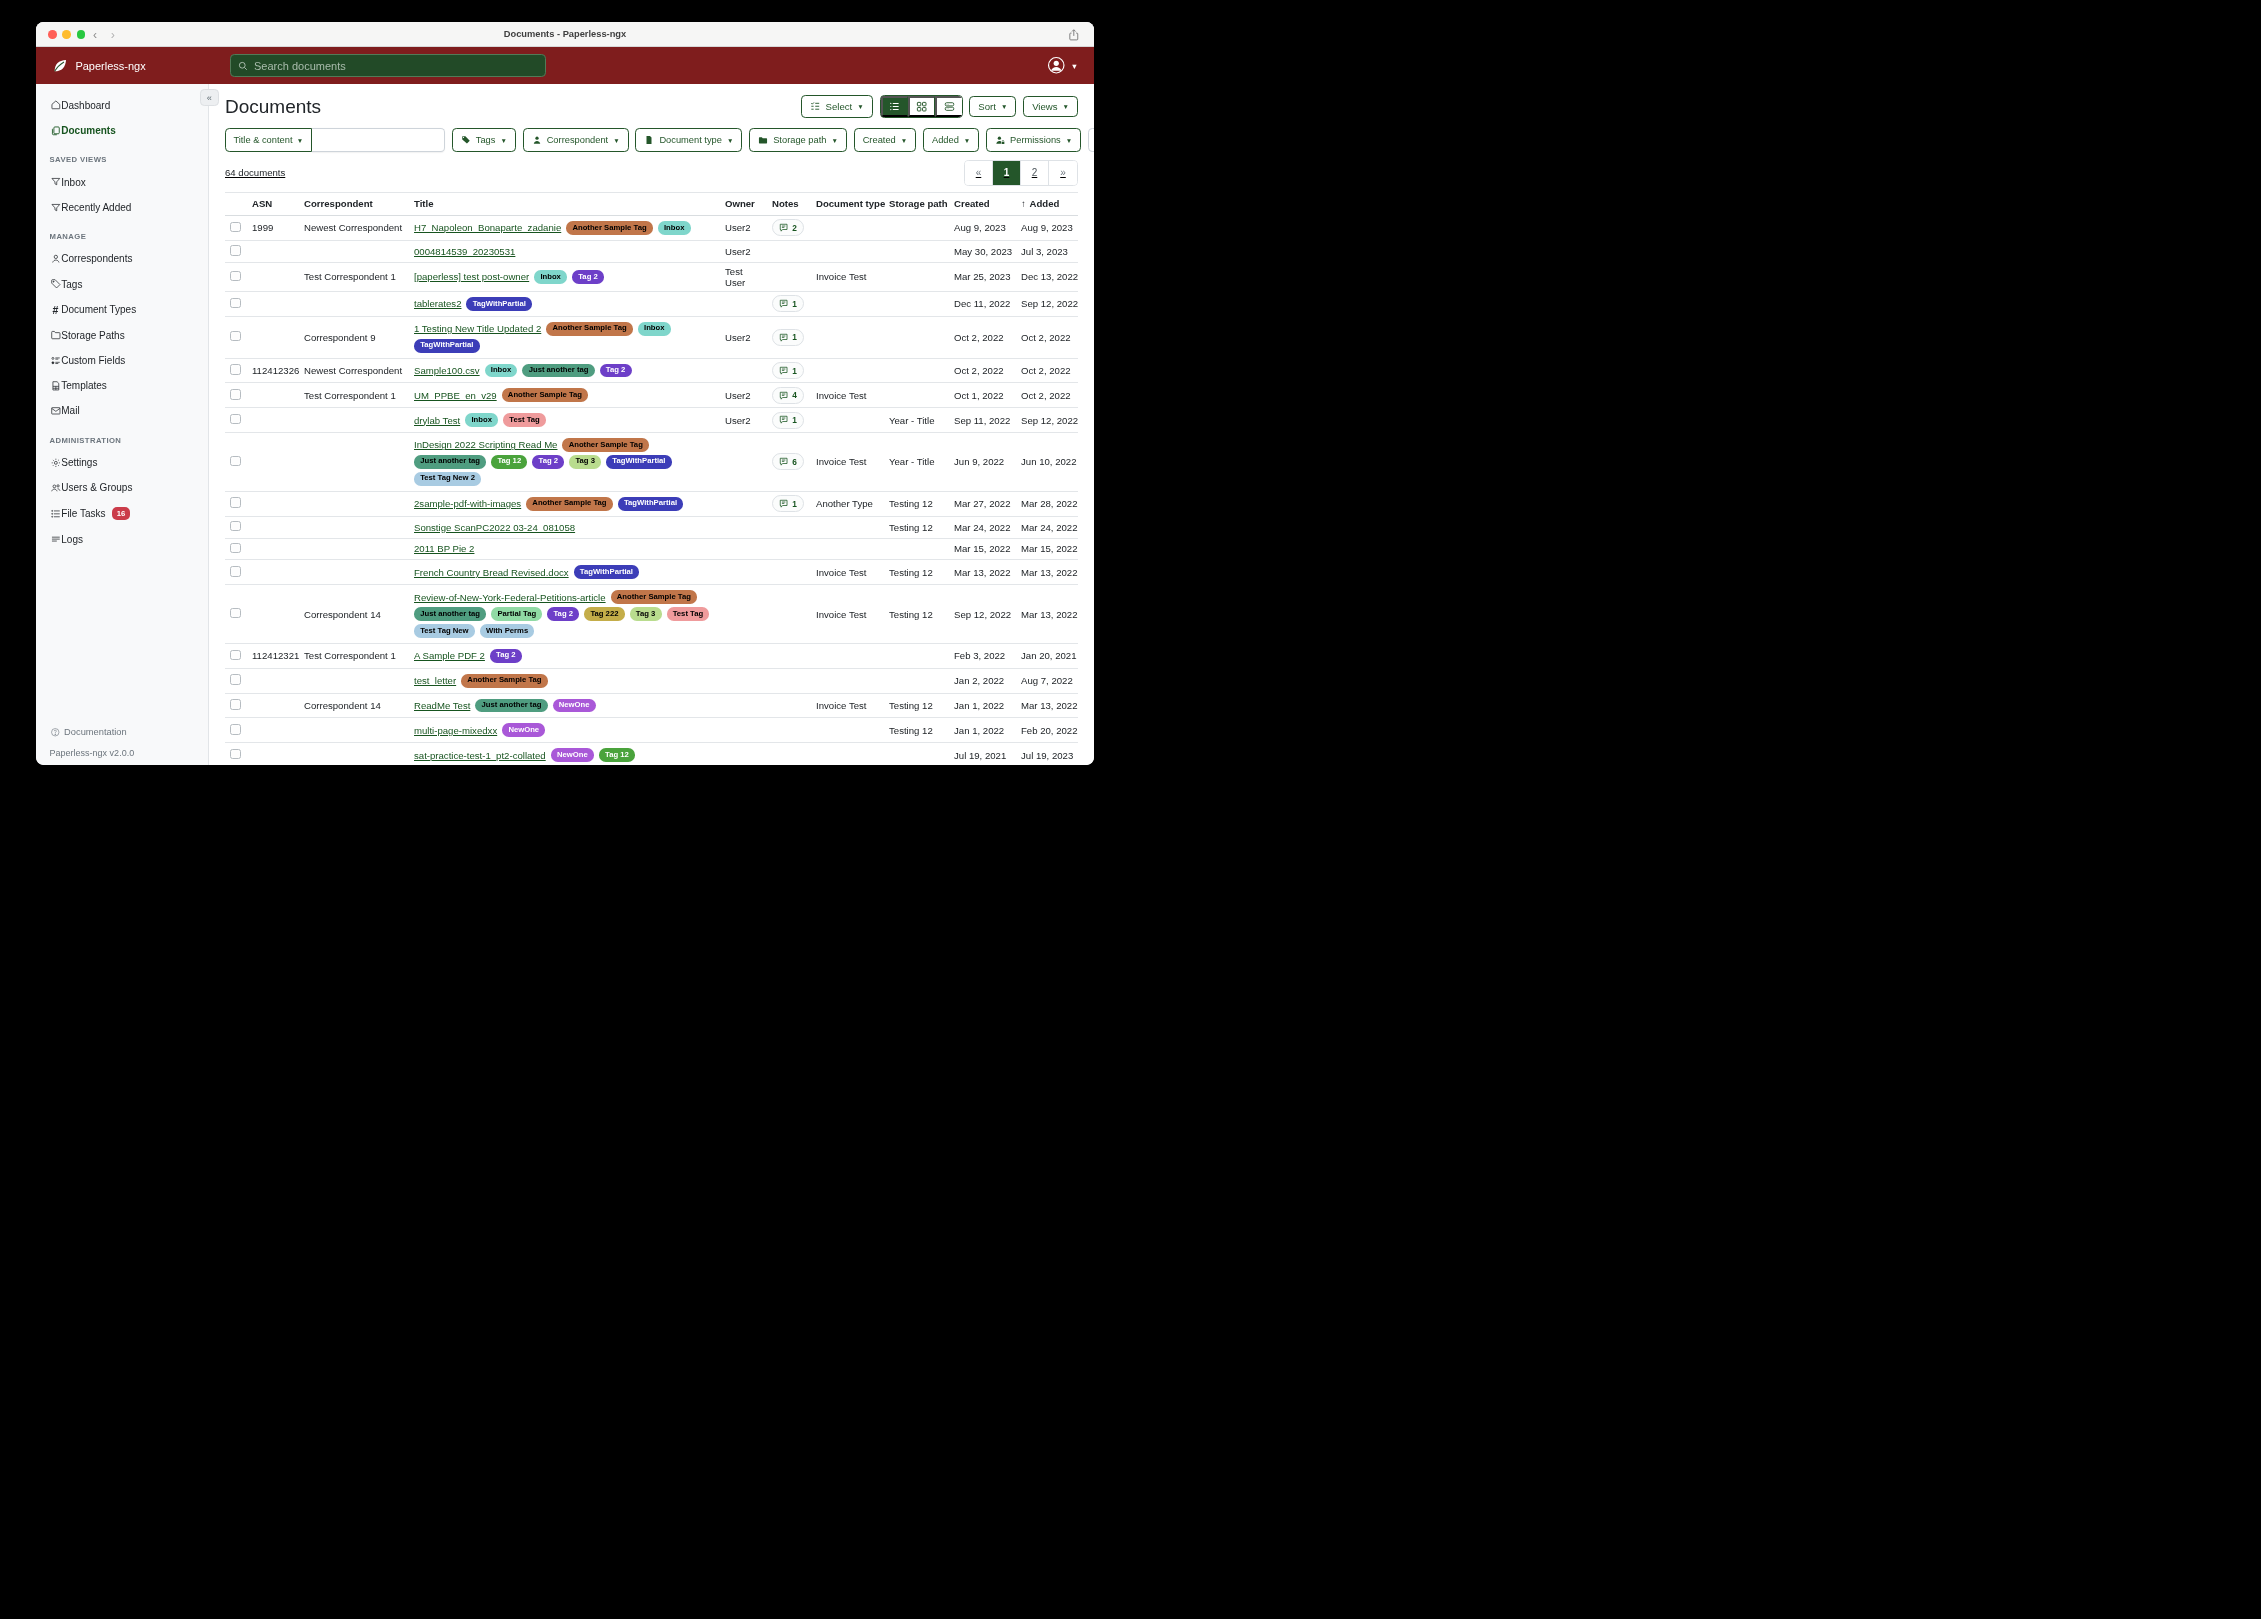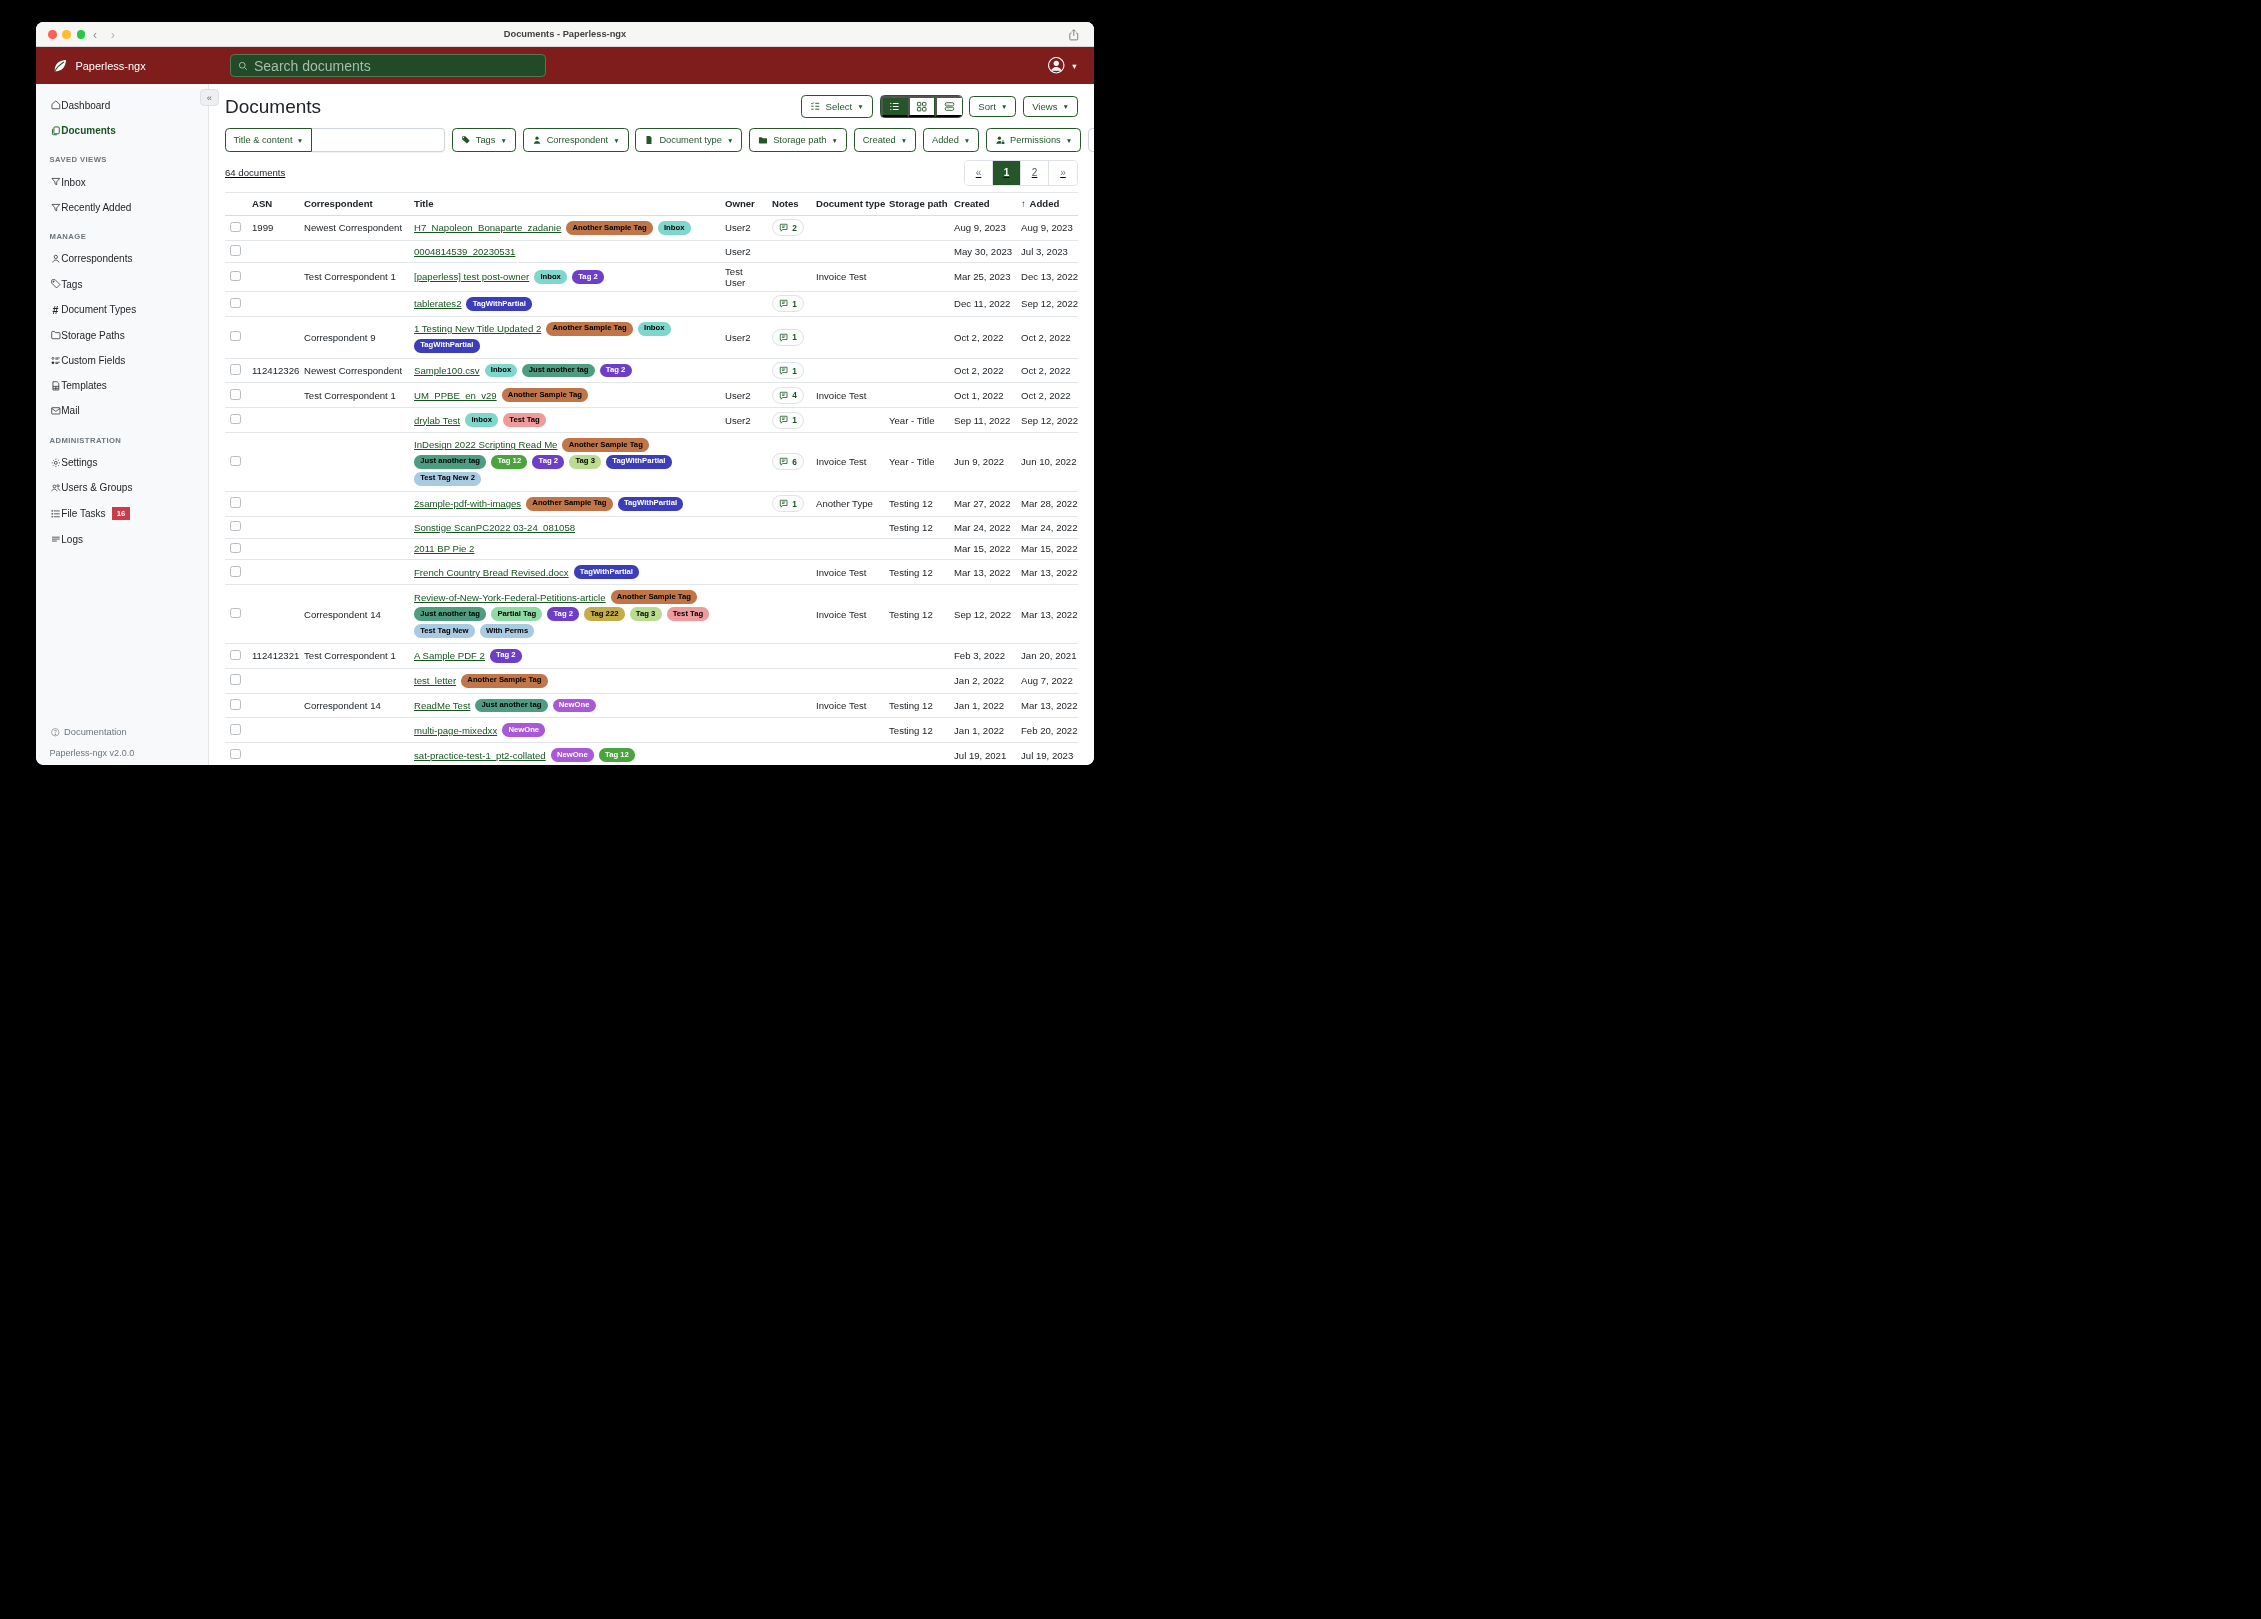--- a/index.html
+++ b/index.html
@@ -22,40 +22,40 @@
   .shareicon { position:absolute; right:13.6px; top:5.6px; width:13.6px; height:13.6px; color:#7c7c7c; }
 
   
   .appheader { height:37px; background:#7f1d1d; position:relative; flex:0 0 auto; }
   .brand { position:absolute; left:16px; top:0; height:37px; display:flex; align-items:center; gap:7.4px; color:#fff; }
   .brand .logo { width:16px; height:16px; }
   .brand .name { font-size:11px; color:#fff; }
   .searchwrap { position:absolute; left:194px; top:6.8px; width:316px; height:23.5px;
     background:#224a27; border:0.6px solid #527a57; border-radius:4.3px; display:flex; align-items:center; padding:0 7.4px; gap:5.6px; }
   .searchwrap svg { width:10px; height:10px; stroke:#aebfb1; flex:0 0 auto; }
-  .searchwrap input { background:transparent; border:none; outline:none; color:#e8efe9; font-size:14px; width:100%;
+  .searchwrap input { background:transparent; border:none; outline:none; color:#e8efe9; font-size:11px; width:100%;
     font-family:"Liberation Sans", sans-serif; }
   .searchwrap input::placeholder { color:#a9bcac; }
   .useravatar { position:absolute; right:16px; top:9.3px; display:flex; align-items:center; gap:5px; color:#fff; }
   .useravatar svg { width:18.5px; height:18.5px; }
   .useravatar .caret { font-size:7.4px; color:#fff; }
 
   
   .appbody { flex:1; display:flex; min-height:0; position:relative; }
 
   
   .sidebar { width:173px; flex:0 0 auto; background:#f8f9fa; border-right:0.6px solid #e2e5e8; padding-top:8.6px;
     position:relative; font-size:10px; color:#212529; }
   .sitem { display:flex; align-items:center; padding:6.8px 13.6px; cursor:default; }
   .sitem svg { width:11.7px; height:11.7px; stroke:#212529; fill:none; stroke-width:1.5; flex:0 0 auto; }
   .sitem .hash { width:11.7px; text-align:center; font-weight:600; font-size:10.5px; }
   .sitem.active { color:#17541f; font-weight:700; }
   .sitem.active svg { stroke:#17541f; stroke-width:1.8; }
   .sectiontitle { padding:12.3px 13.6px 5px; font-size:7.7px; font-weight:600; letter-spacing:0.4px; color:#6c757d; }
-  .badge-red { background:#cb3c4a; color:#fff; font-size:7.7px; font-weight:700; border-radius:0; padding:1.9px 5px; margin-left:6.2px; }
+  .badge-red { background:#cb3c4a; color:#fff; font-size:7.7px; font-weight:700; border-radius:5px; padding:1.9px 5px; margin-left:6.2px; }
   .sfooter { position:absolute; left:0; right:0; bottom:7.4px; }
   .sfooter .doc { display:flex; align-items:center; gap:4px; padding:5.6px 13.6px; color:#6c757d; font-size:9.3px; }
   .sfooter .doc svg { width:10.5px; height:10.5px; stroke:#6c757d; fill:none; stroke-width:1.4; }
   .sfooter .ver { padding:4.3px 13.6px 0; color:#6c757d; font-size:9px; }
   .collapsebtn { position:absolute; left:164px; top:5px; width:18.5px; height:17.3px; background:#edeff1; border:0.6px solid #dde0e3;
     border-radius:4.3px; color:#5f6c72; font-size:9.3px; display:flex; align-items:center; justify-content:center; z-index:5; }
 
   
   .main { flex:1; background:#fff; padding:8.6px 16px 0; min-width:0; }
   .toprow { display:flex; align-items:center; margin:2.5px 0 10px; }

